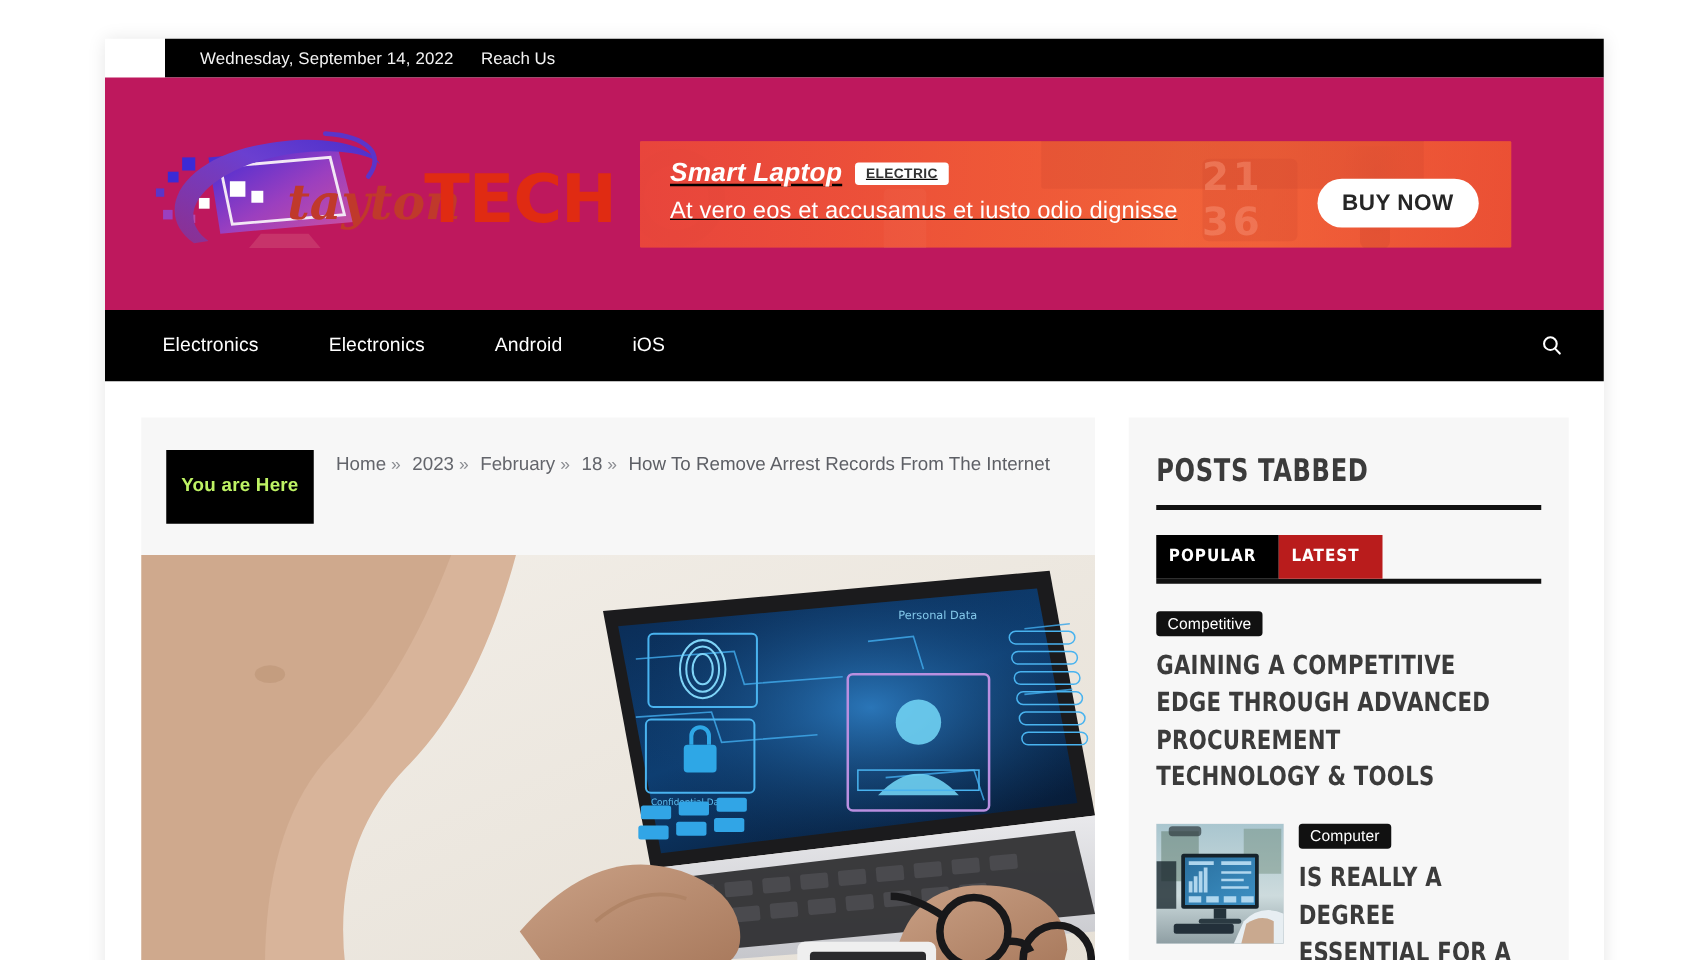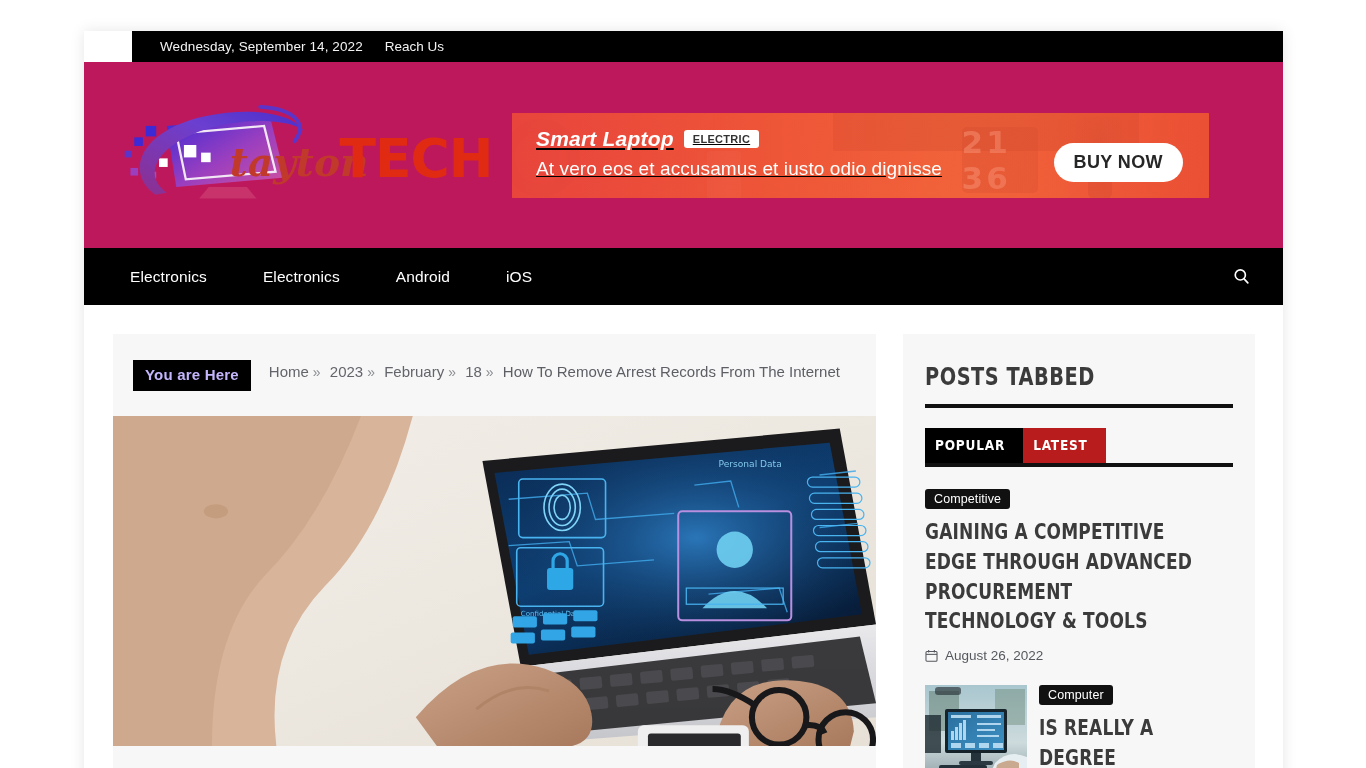--- a/index.html
+++ b/index.html
@@ -216,24 +216,24 @@
   }
 
   
   .crumbs {
     display: flex;
     align-items: flex-start;
     padding: 0 20px 0 20px;
   }
   .crumb-badge {
     background: #000000;
-    color: #c4b5fd;
+    color: #bef264;
     font-size: 15px;
     font-weight: bold;
-    padding: 6px 12px;
+    padding: 20px 12px;
     flex: 0 0 auto;
     letter-spacing: .2px;
     line-height: 1.25;
     cursor: pointer;
   }
   .crumb-list {
     margin-left: 18px;
     color: #63656b;
     font-size: 15px;
     line-height: 1.45;
@@ -580,29 +580,20 @@
 
         <div class="tabs">
           <div class="tab active">Popular</div>
           <div class="tab inactive">Latest</div>
         </div>
 
         <div class="post">
           <div class="info">
             <span class="cat-badge">Competitive</span>
             <div class="post-title">Gaining A Competitive Edge Through Advanced Procurement Technology &amp; Tools</div>
-            <div class="post-date">
-              <svg class="cal-icon" viewBox="0 0 16 16" fill="none" stroke="#55585e" stroke-width="1.3">
-                <rect x="1.2" y="3" width="13.6" height="12" rx="1.2"></rect>
-                <line x1="1.2" y1="6.6" x2="14.8" y2="6.6"></line>
-                <line x1="4.5" y1="1.2" x2="4.5" y2="4.2"></line>
-                <line x1="11.5" y1="1.2" x2="11.5" y2="4.2"></line>
-              </svg>
-              <span>August 26, 2022</span>
-            </div>
           </div>
         </div>
 
         <div class="post">
           <div class="thumb">
             <svg viewBox="0 0 102 96" preserveAspectRatio="xMidYMid slice">
               <defs>
                 <linearGradient id="office" x1="0" y1="0" x2="0" y2="1">
                   <stop offset="0%" stop-color="#a9c6cf"></stop>
                   <stop offset="60%" stop-color="#cddbdd"></stop>

